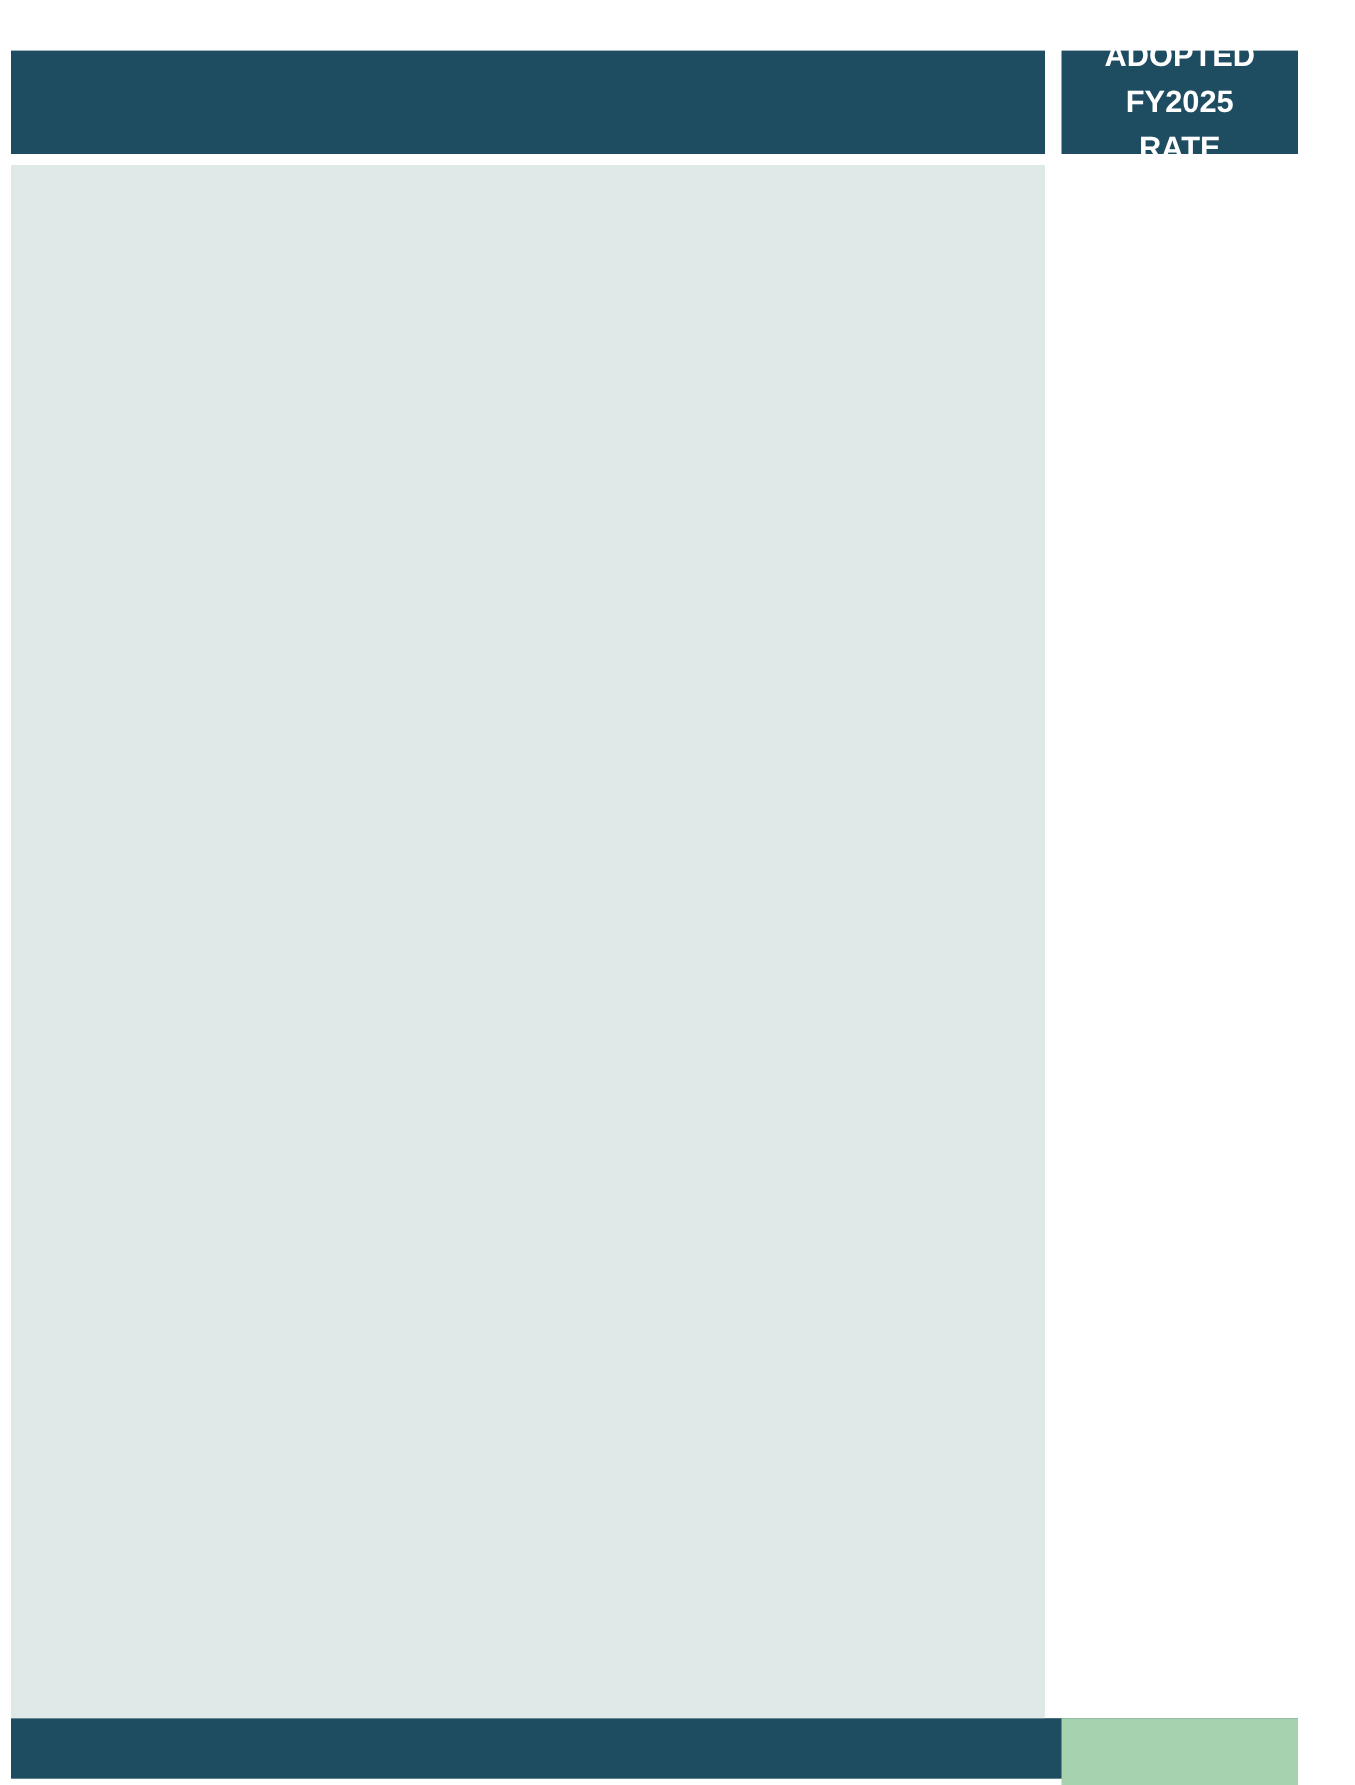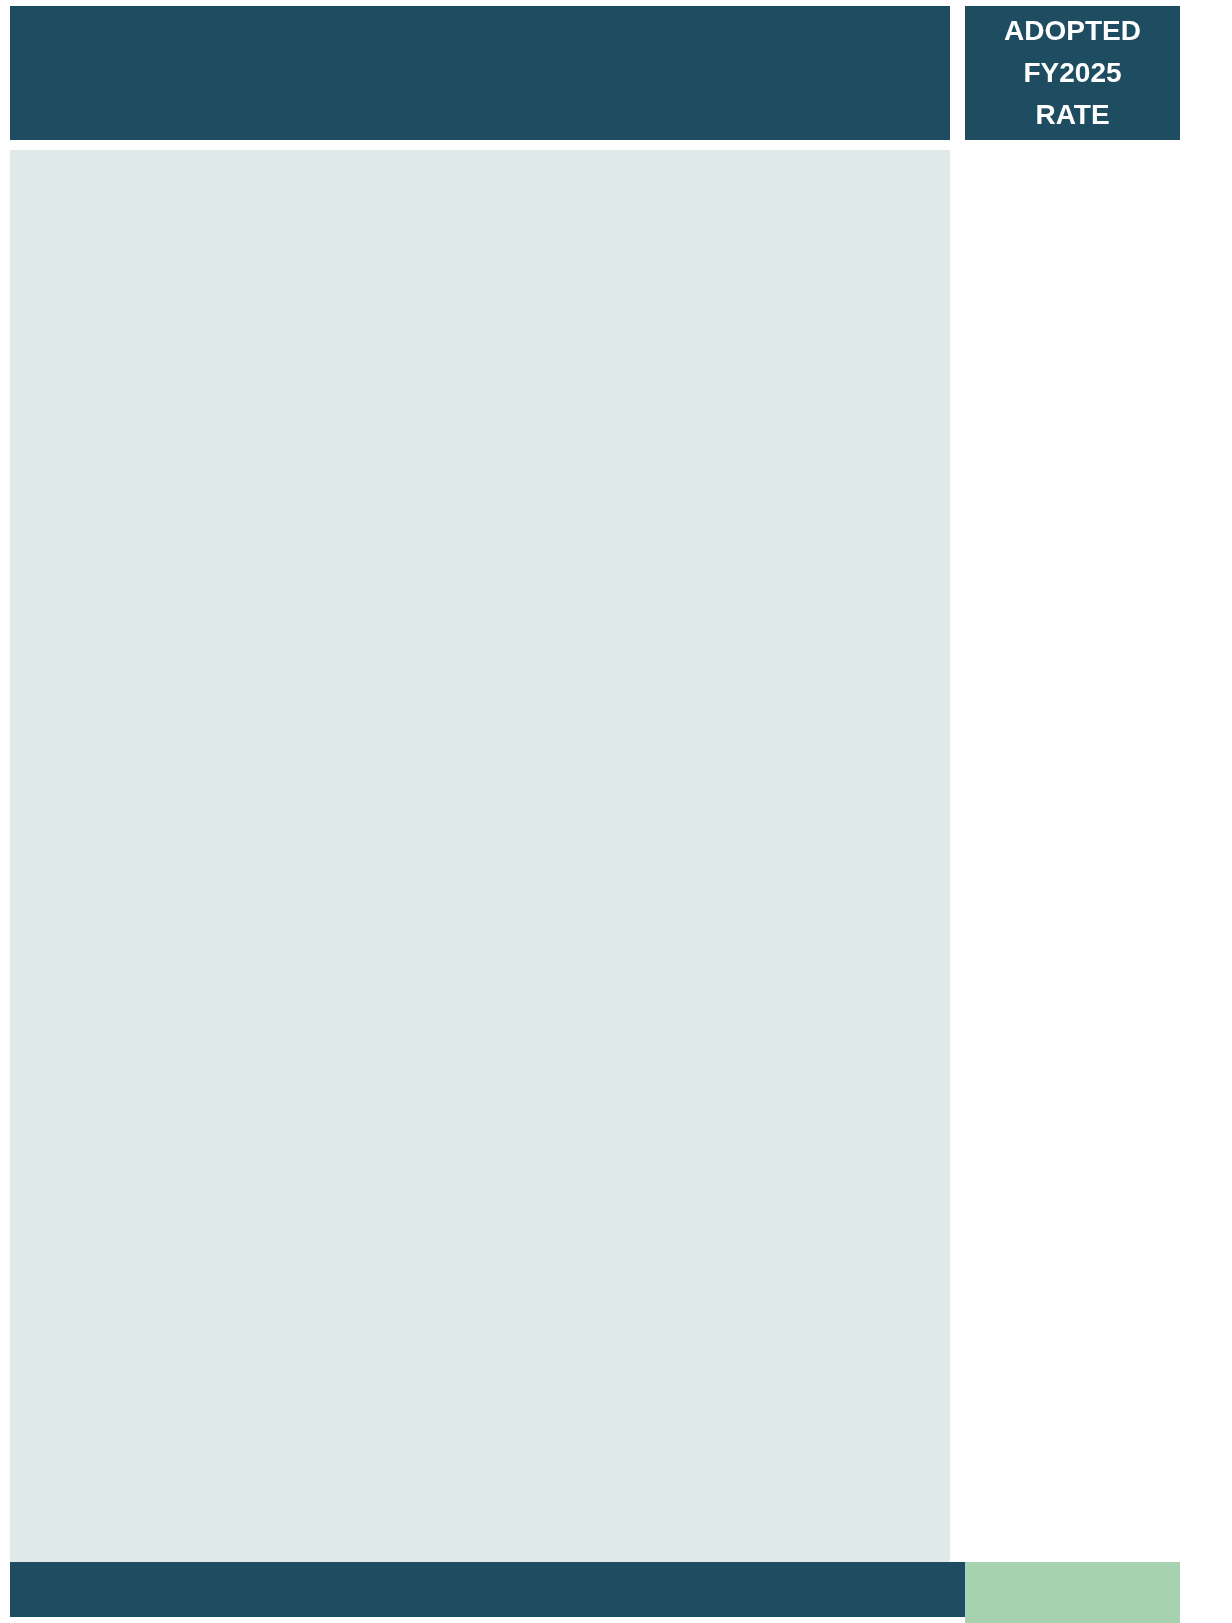--- a/index.html
+++ b/index.html
@@ -10,21 +10,21 @@
     width: 1232px;
     height: 1623px;
     background: #ffffff;
     padding: 6px 52px 6px 10px;
     display: flex;
     flex-direction: column;
     position: relative;
   }
 
   
-  .top-row { display: flex; height: 134px; flex: 0 0 auto; }
+  .top-row { display: flex; height: 94px; flex: 0 0 auto; margin-top: 40px; }
   .left-header { width: 940px; background: #1e4d62; }
   .col-gap { width: 15px; }
   .rate-header {
     width: 215px;
     background: #1e4d62;
     color: #ffffff;
     font-weight: bold;
     font-size: 28px;
     display: flex;
     flex-direction: column;

